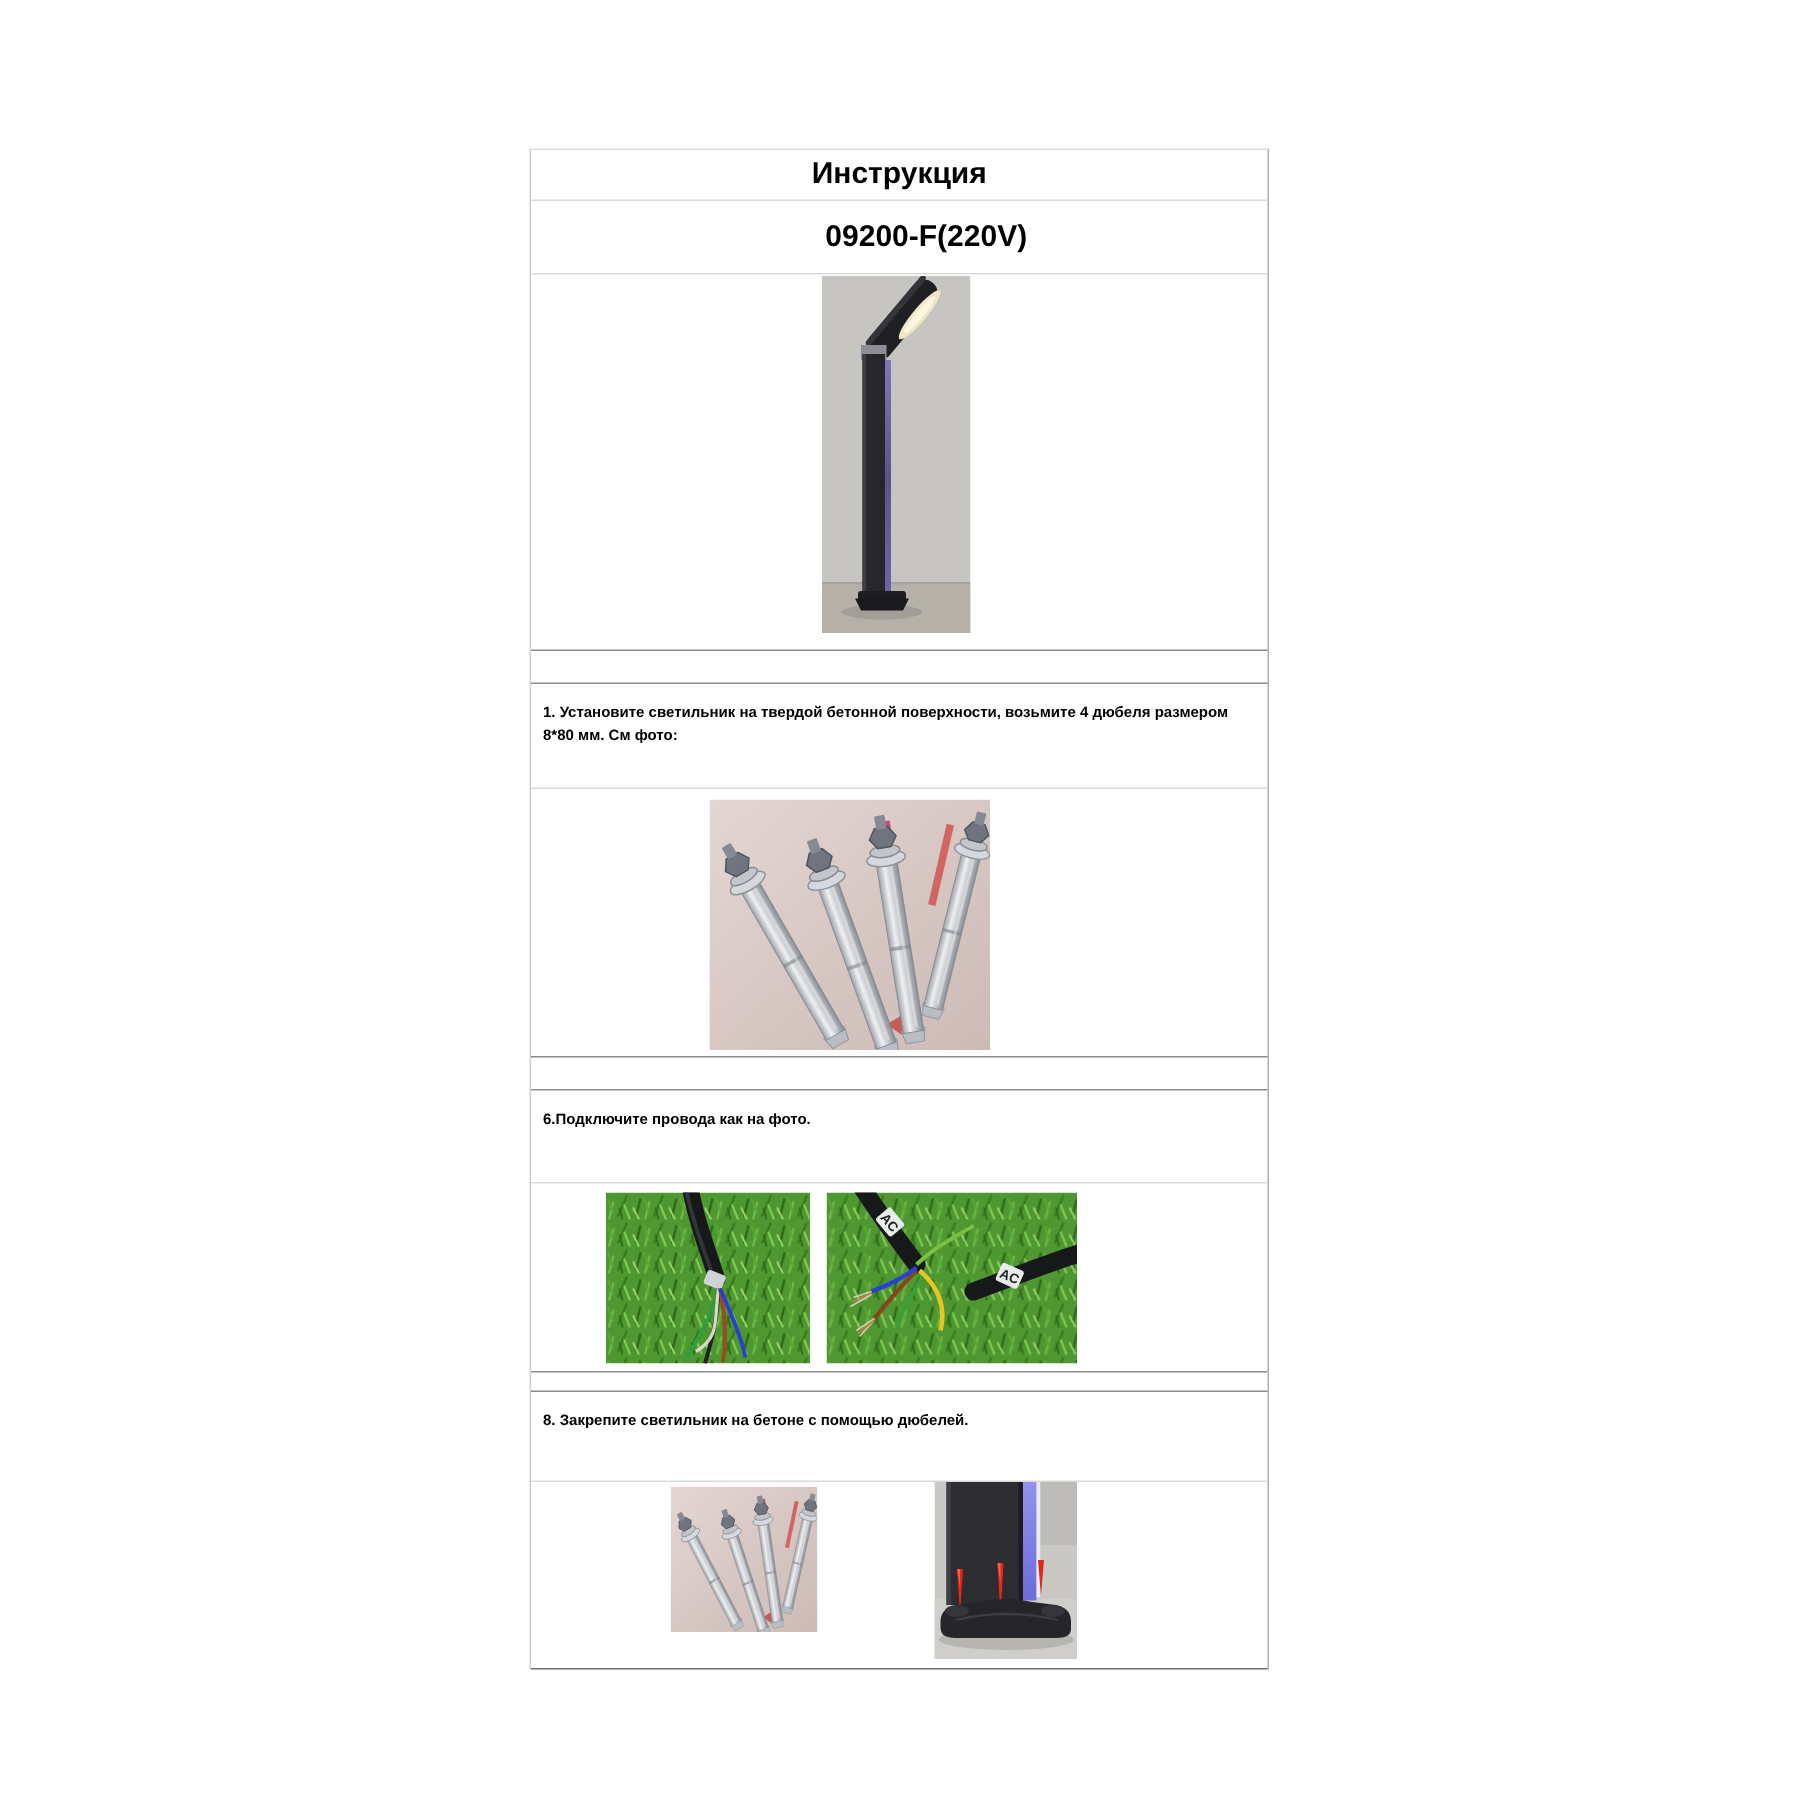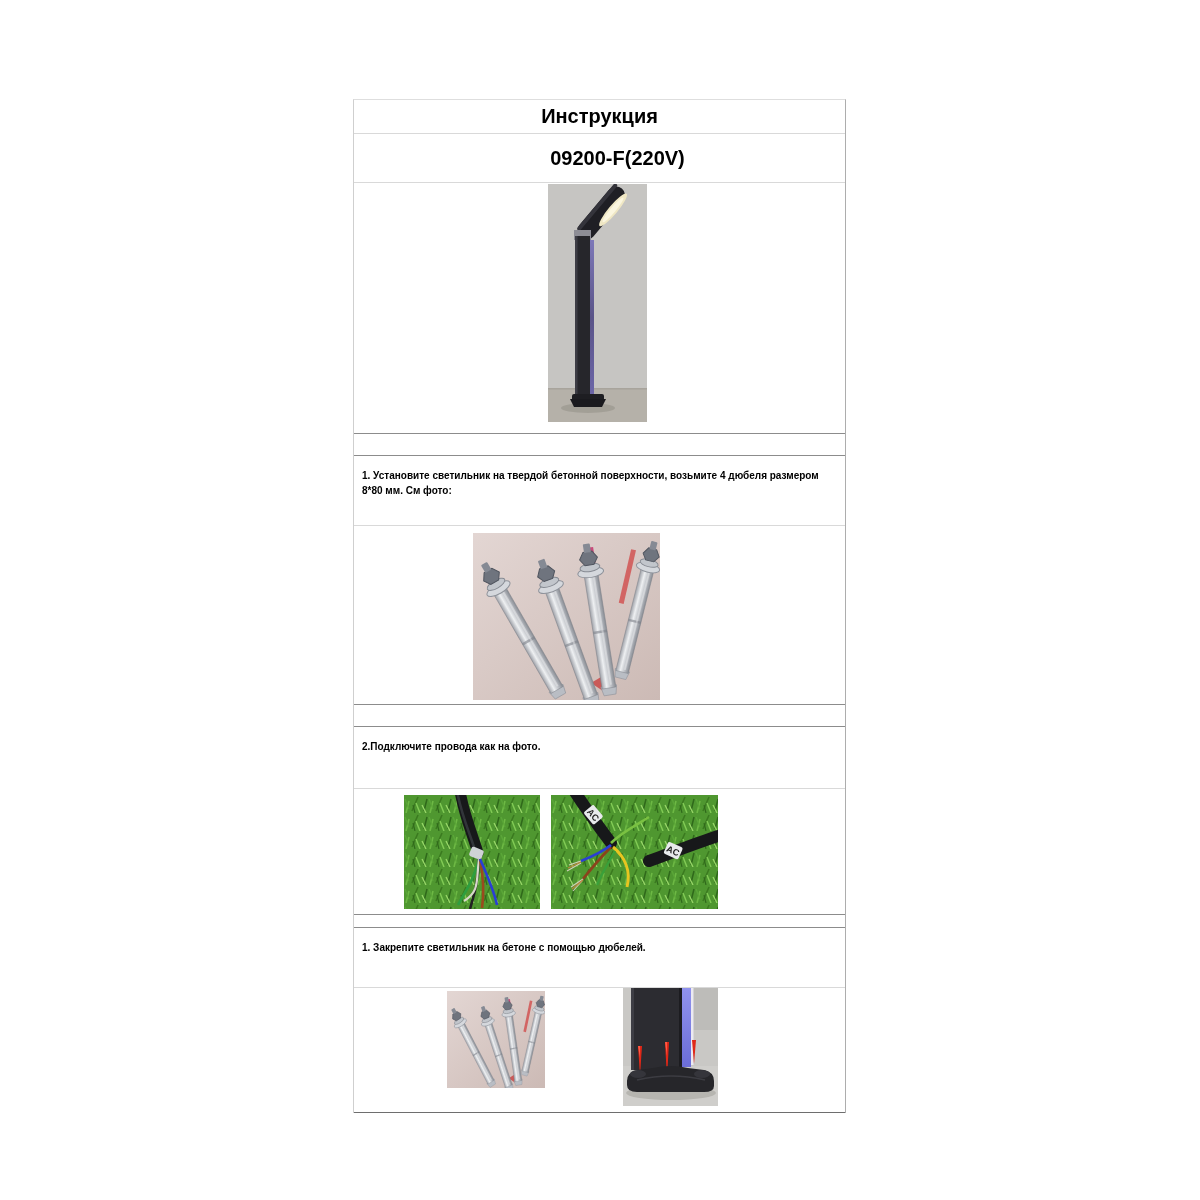--- a/index.html
+++ b/index.html
@@ -130,21 +130,21 @@
 
   <div class="row row-s1p b-dark">
     <svg class="photo ph-anchors" width="187" height="167" viewBox="0 0 187 167">
       <use href="#anchorScene" width="187" height="167"></use>
     </svg>
   </div>
 
   <div class="row row-sp2 b-dark"></div>
 
   <div class="row row-s2t b-light">
-    <p class="step-text">2.Подключите провода как на фото.</p>
+    <p class="step-text">6.Подключите провода как на фото.</p>
   </div>
 
   <div class="row row-s2p b-dark">
     <svg class="photo ph-wire1" width="136" height="114" viewBox="0 0 136 114">
       <rect width="136" height="114" fill="url(#grassP)"></rect>
       <path d="M56 -4 C 60 20, 68 38, 74 58" stroke="#17181a" stroke-width="11" fill="none" stroke-linecap="round"></path>
       <path d="M53 -4 C 57 18, 64 34, 70 52" stroke="#3a3d42" stroke-width="2.5" fill="none" opacity="0.8"></path>
       <rect x="66" y="53" width="13" height="10" rx="2" fill="#cfd3d6" transform="rotate(22 72 58)"></rect>
       <path d="M75 64 C 70 85, 62 95, 54 110" stroke="#2e9e3f" stroke-width="2.6" fill="none"></path>
       <path d="M75 64 C 74 88, 70 100, 66 114" stroke="#222222" stroke-width="2.6" fill="none"></path>
@@ -178,21 +178,21 @@
       <g stroke="#c87f3f" stroke-width="1.1" opacity="0.9">
         <path d="M30 67 L17 73"></path>
           <path d="M32 85 L21 94"></path>
       </g>
     </svg>
   </div>
 
   <div class="row row-sp3 b-dark"></div>
 
   <div class="row row-s3t b-light">
-    <p class="step-text">1. Закрепите светильник на бетоне с помощью дюбелей.</p>
+    <p class="step-text">8. Закрепите светильник на бетоне с помощью дюбелей.</p>
   </div>
 
   <div class="row row-s3p b-darker">
     <svg class="photo ph-anchors-sm" width="98" height="97" viewBox="0 0 98 97" preserveAspectRatio="none">
       <use href="#anchorScene" width="98" height="97"></use>
     </svg>
     <svg class="photo ph-base" width="95" height="118" viewBox="0 0 95 118">
       <rect width="95" height="118" fill="#c9c8c5"></rect>
       <rect x="47" width="48" height="42" fill="#bdbcb9"></rect>
       <rect y="78" width="95" height="40" fill="#cfcecb"></rect>

